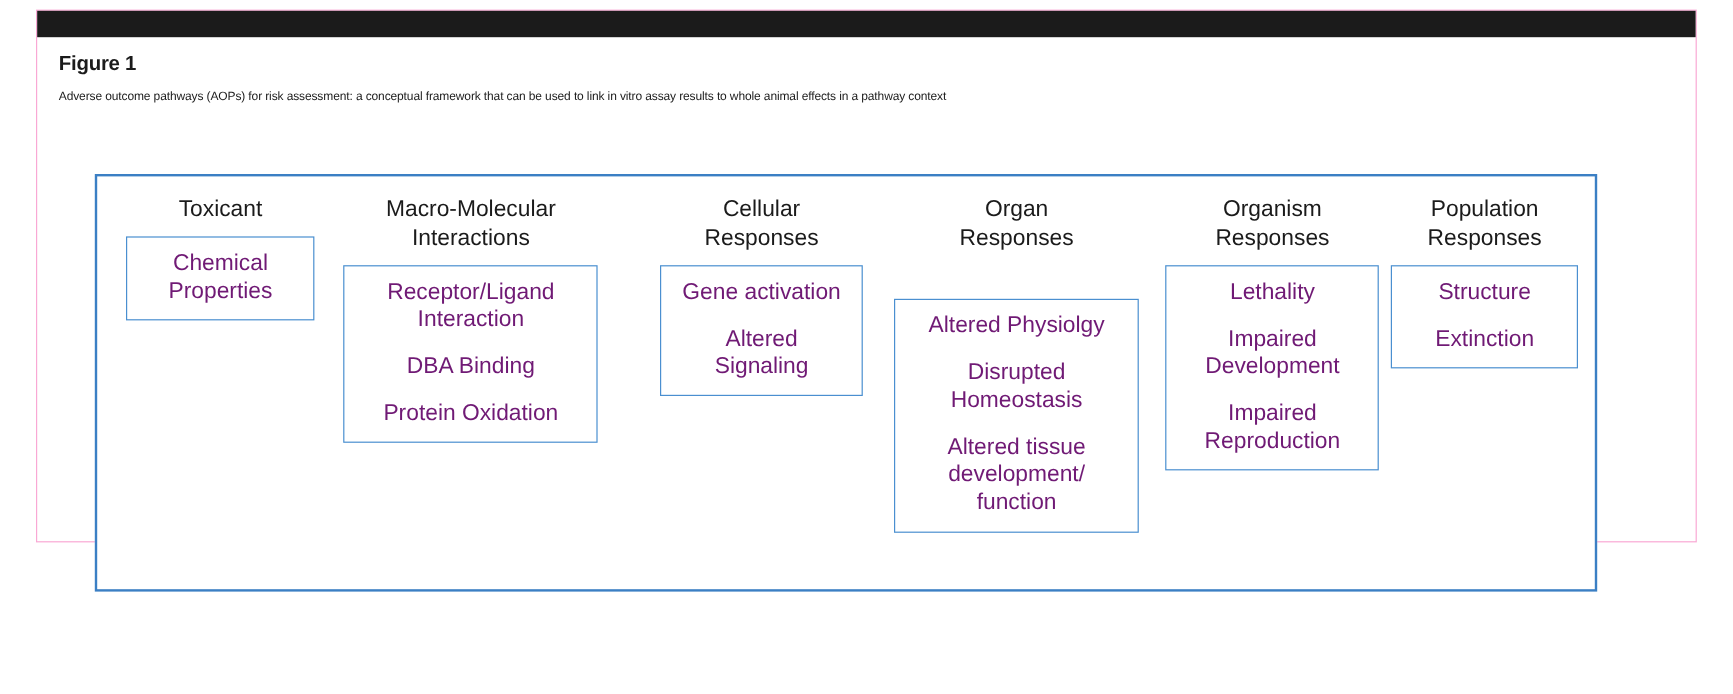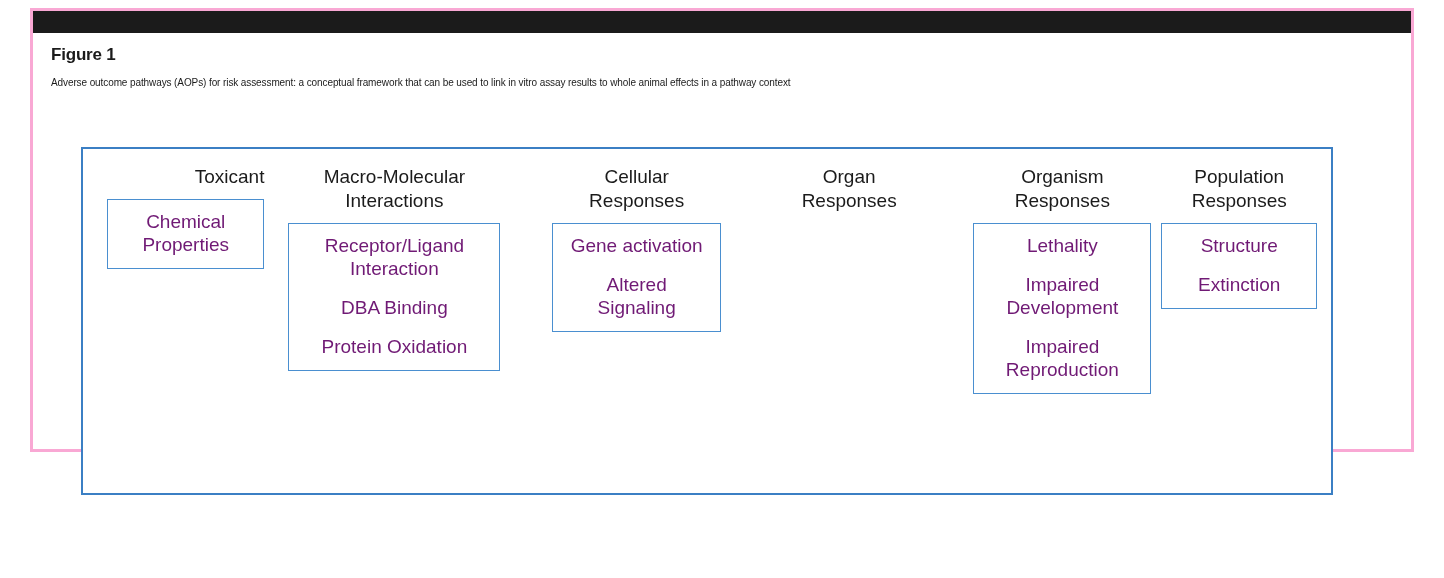--- a/index.html
+++ b/index.html
@@ -12,21 +12,21 @@
     height: 578px;
     font-family: "Liberation Sans", sans-serif;
     overflow: hidden;
   }
   .figure-wrap {
     position: absolute;
     left: 30px;
     top: 8px;
     width: 1384px;
     height: 444px;
-    border: 3px solid #f9a8d4;
+    border: 1px solid #f9a8d4;
     box-sizing: border-box;
     background: #ffffff;
   }
   .top-bar {
     position: absolute;
     left: 0;
     top: 0;
     width: 100%;
     height: 22px;
     background: #1b1b1b;
@@ -102,21 +102,21 @@
     color: #701a75;
     line-height: 1.22;
     white-space: pre-line;
     margin-bottom: 16px;
     font-family: "Liberation Sans", sans-serif;
   }
   .box-item:last-child {
     margin-bottom: 0;
   }
   
-  .col-0 { width: 168px; margin-left: 10px; align-items: flex-end; }
+  .col-0 { width: 168px; margin-left: 10px; }
   .col-1 { width: 226px; margin-left: 24px; }
   .col-2 { width: 200px; margin-left: 32px; padding-left: 20px; }
   .col-3 { width: 218px; margin-left: 26px; gap: 28px; }
   .col-4 { width: 190px; margin-left: 22px; }
   .col-5 { width: 166px; margin-left: 10px; }
 </style>
 </head>
 <body>
 
 <div class="figure-wrap">
@@ -156,20 +156,28 @@
         <div class="box">
           <div class="box-item">Gene activation</div>
           <div class="box-item">Altered
 Signaling</div>
         </div>
       </div>
 
       <div class="col col-3">
         <div class="col-title">Organ
 Responses</div>
+        <div class="box">
+          <div class="box-item">Altered Physiolgy</div>
+          <div class="box-item">Disrupted
+Homeostasis</div>
+          <div class="box-item">Altered tissue
+development/
+function</div>
+        </div>
       </div>
 
       <div class="col col-4">
         <div class="col-title">Organism
 Responses</div>
         <div class="box">
           <div class="box-item">Lethality</div>
           <div class="box-item">Impaired
 Development</div>
           <div class="box-item">Impaired

